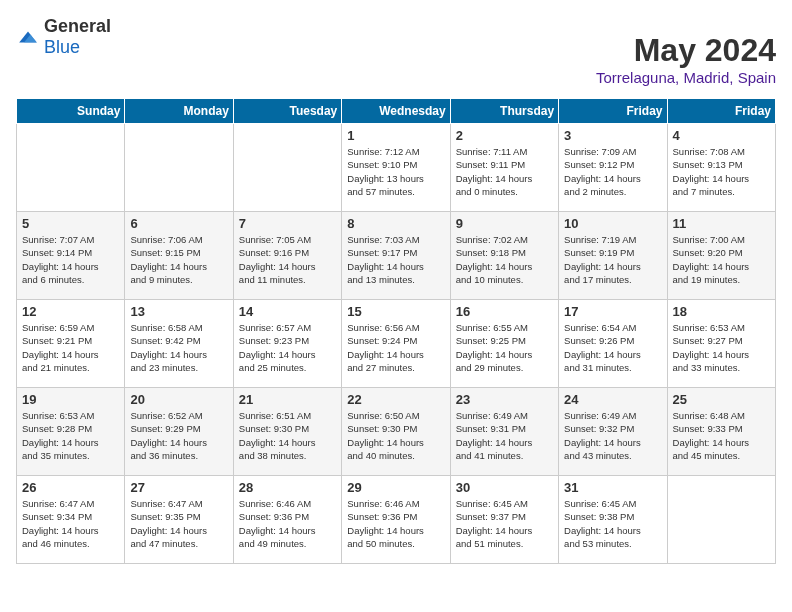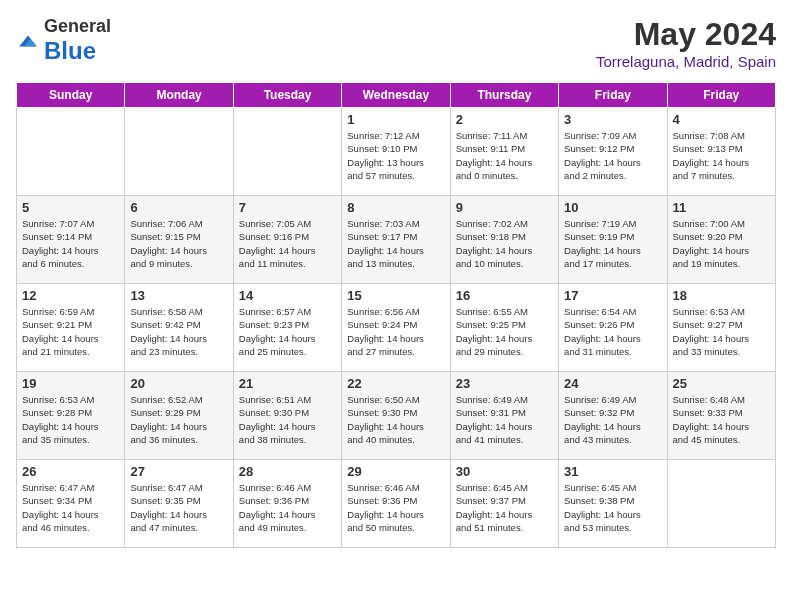--- a/index.html
+++ b/index.html
@@ -20,52 +20,53 @@
       display: flex;
       align-items: center;
       gap: 4px;
     }
     .logo-text-general {
       font-size: 18px;
       font-weight: bold;
       color: #333;
     }
     .logo-text-blue {
-      font-size: 24px;
-      font-weight: bold;
+      font-size: 18px;
+      font-weight: normal;
       color: #1a6abf;
     }
     .logo-icon {
       width: 24px;
       height: 24px;
     }
     .title-block {
       text-align: right;
     }
     .month-title {
       font-size: 32px;
       font-weight: bold;
       color: #333;
+      margin-top: 16px;
     }
     .location-title {
       font-size: 15px;
       color: #4c1d95;
     }
     .calendar-table {
       width: 100%;
       border-collapse: collapse;
       table-layout: fixed;
     }
     .calendar-table th {
-      background-color: #a21caf;
+      background-color: #0369a1;
       color: #fff;
       font-size: 12px;
       font-weight: bold;
       padding: 5px 4px;
-      text-align: center;
+      text-align: right;
       border: 1px solid #fff;
     }
     .calendar-table td {
       border: 1px solid #ccc;
       vertical-align: top;
       padding: 4px 5px;
       font-size: 10px;
       color: #333;
       height: 88px;
       background: #fff;

